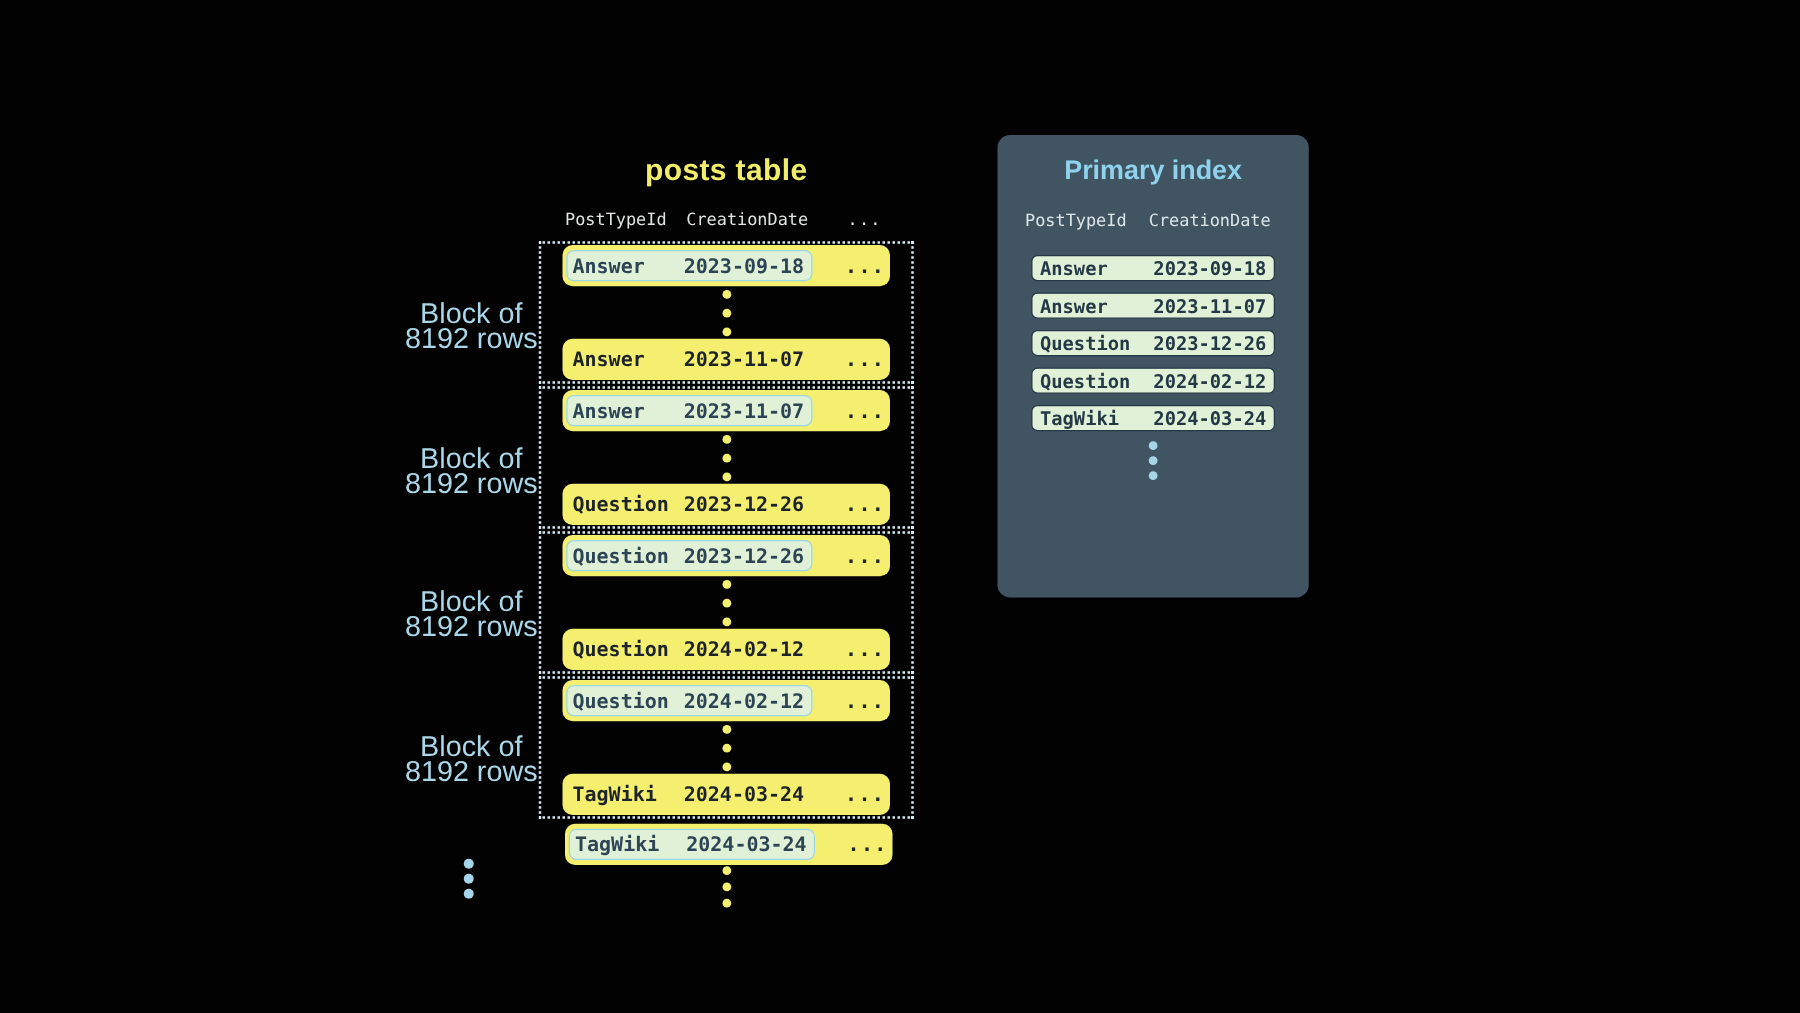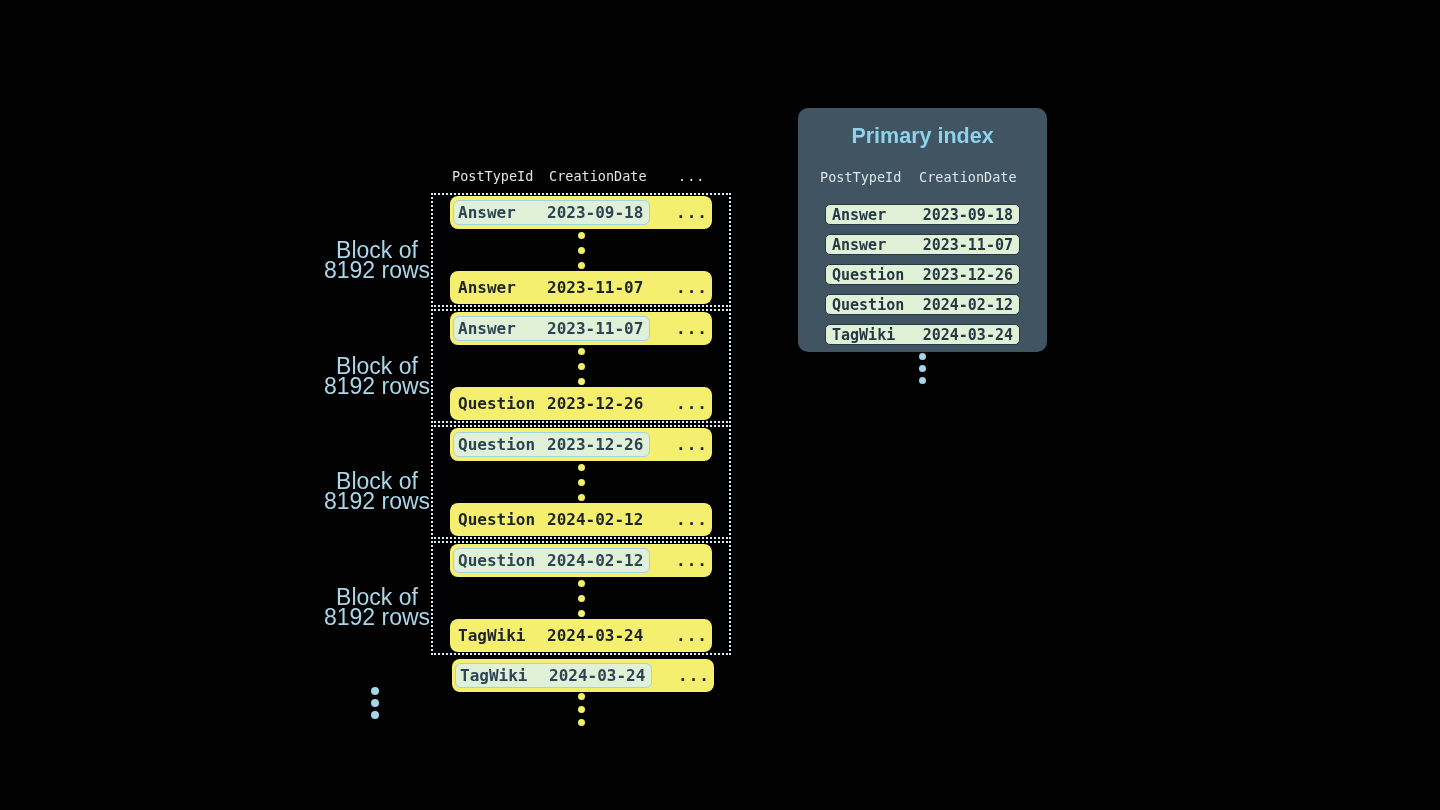--- a/index.html
+++ b/index.html
@@ -35,21 +35,21 @@
 
   .blklabel{position:absolute;left:312px;width:130px;text-align:center;
             color:#a9d6e8;font-size:23px;line-height:20px;}
   .bl1{top:240px;} .bl2{top:356px;} .bl3{top:471px;} .bl4{top:587px;}
 
   .overflow-row{position:absolute;left:452px;top:659px;}
   .ydots-bottom{position:absolute;left:578px;top:693px;display:flex;flex-direction:column;gap:6px;align-items:center;}
   .bdots-left{position:absolute;left:371px;top:687px;display:flex;flex-direction:column;gap:4px;align-items:center;}
 
   
-  .panel{position:absolute;left:798px;top:108px;width:249px;height:244px;
+  .panel{position:absolute;left:798px;top:108px;width:249px;height:370px;
          background:#405462;border-radius:10px;}
   .panel-title{position:absolute;left:0;right:0;top:16px;text-align:center;
                color:#8ed2ec;font-size:21.5px;font-weight:600;}
   .panel-headers{position:absolute;left:0;top:61px;width:249px;height:16px;
                  font-family:"DejaVu Sans Mono",monospace;font-size:13.5px;color:#dce6e9;}
   .panel-headers .h1{position:absolute;left:22px;}
   .panel-headers .h2{position:absolute;left:121px;}
   .idx-rows{position:absolute;left:27px;top:96px;width:195px;}
   .idx-row{box-sizing:border-box;width:195px;height:21px;margin-bottom:9px;
            background:#e0f1d7;border:1.5px solid #243845;border-radius:5px;
@@ -57,20 +57,21 @@
            font-family:"DejaVu Sans Mono",monospace;font-weight:bold;font-size:15px;color:#243845;}
   .panel-dots{position:absolute;left:0;right:0;top:245px;display:flex;flex-direction:column;
               gap:5px;align-items:center;}
   .panel-dots .dot-b{width:7px;height:7px;}
 </style>
 </head>
 <body>
 
 <div class="stage">
 
+  <div class="pt-title">posts table</div>
   <div class="pt-headers">
     <span class="h1">PostTypeId</span>
     <span class="h2">CreationDate</span>
     <span class="h3">...</span>
   </div>
 
   <div class="blocks">
 
     <div class="block">
       <div class="yrow hlrow">

